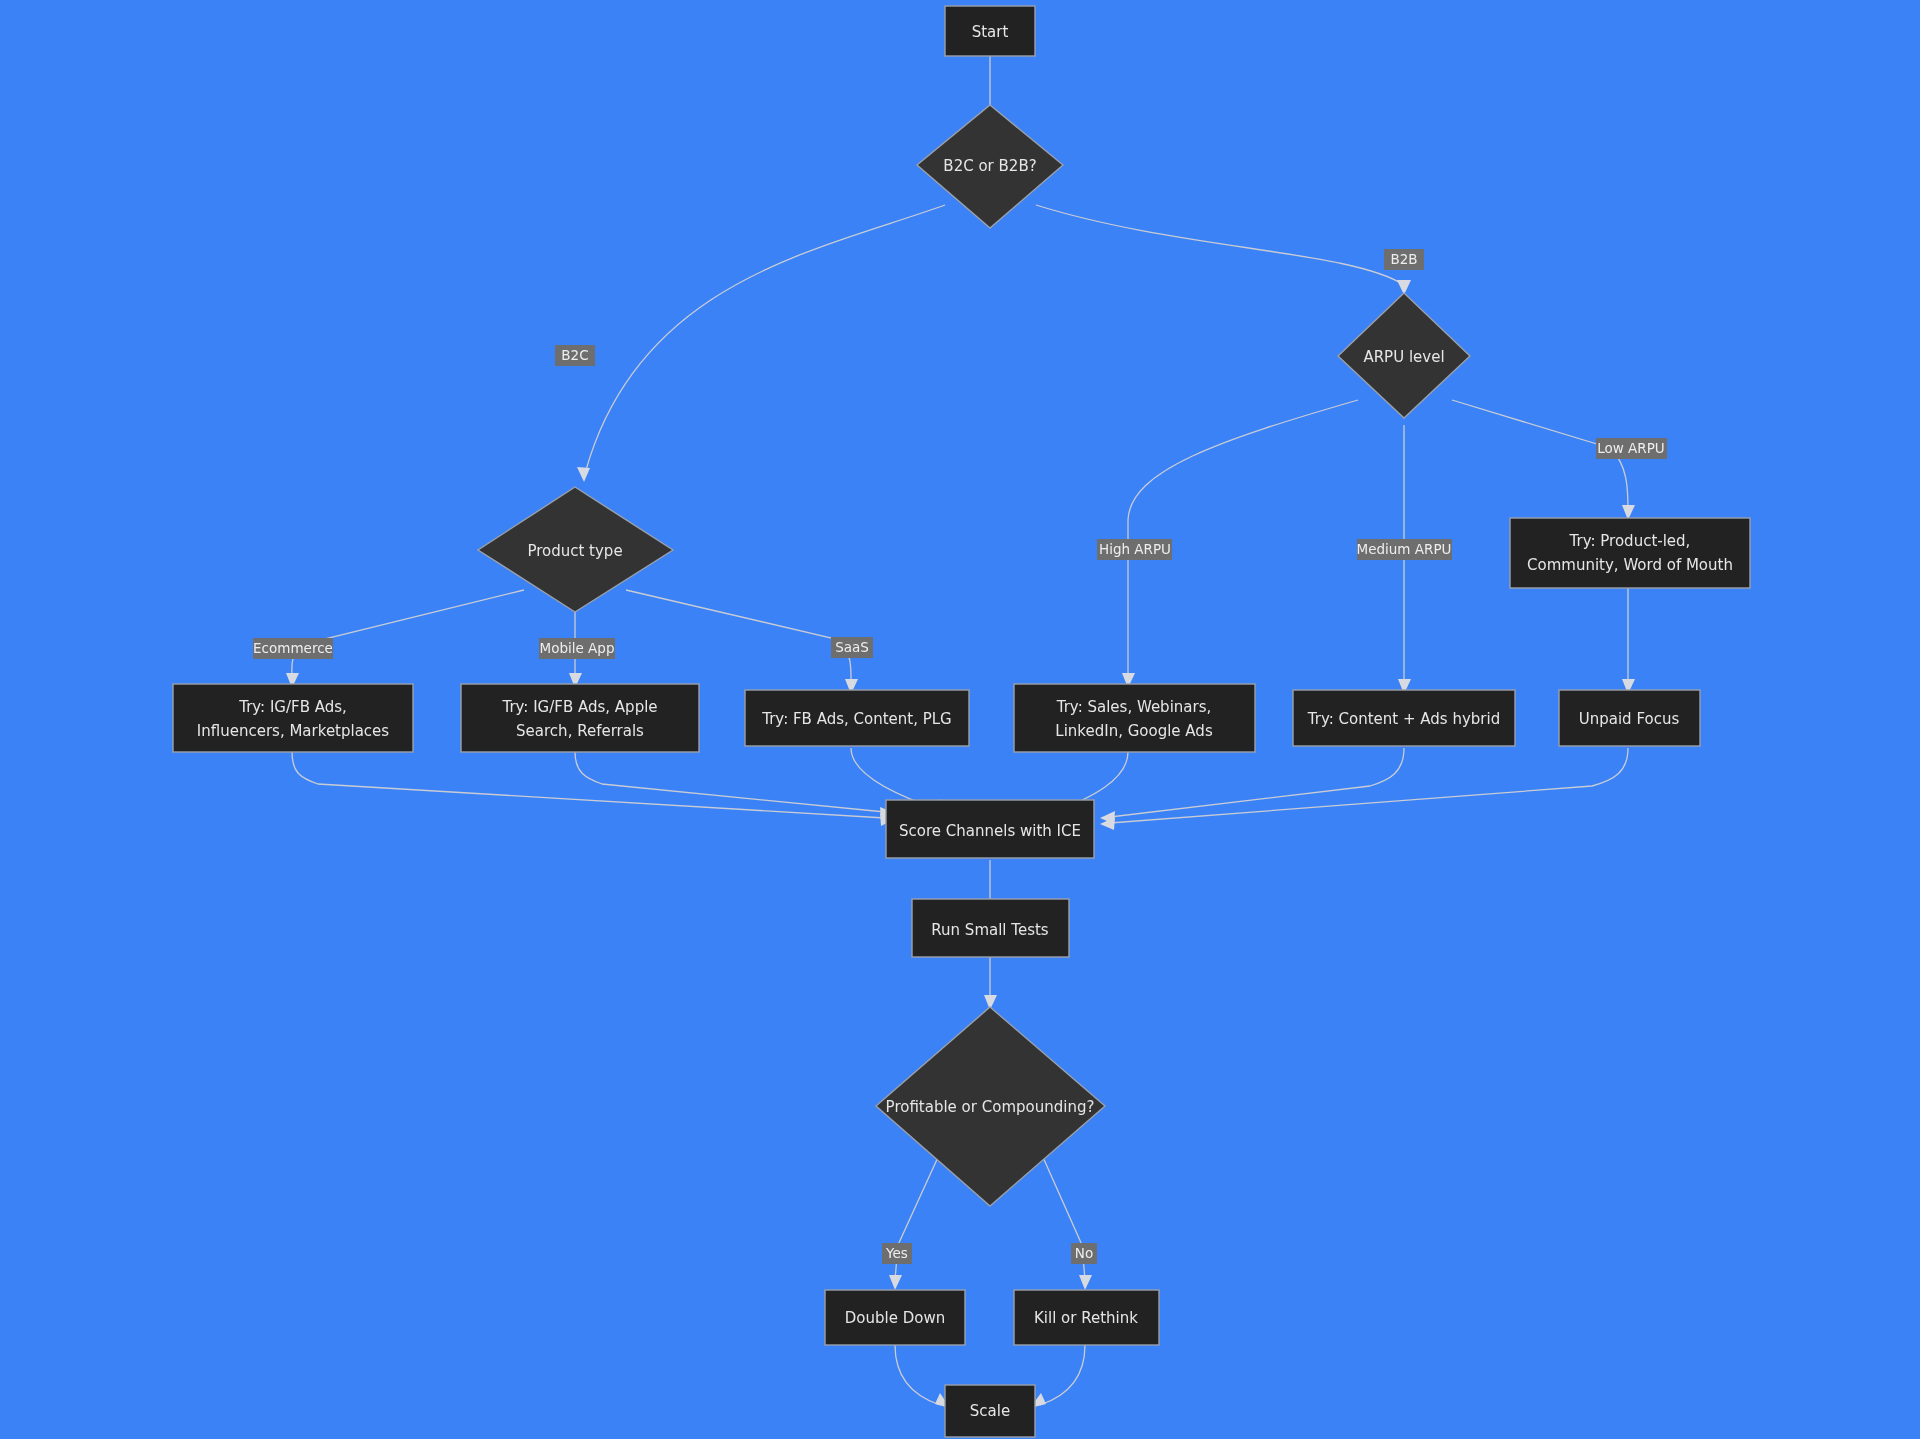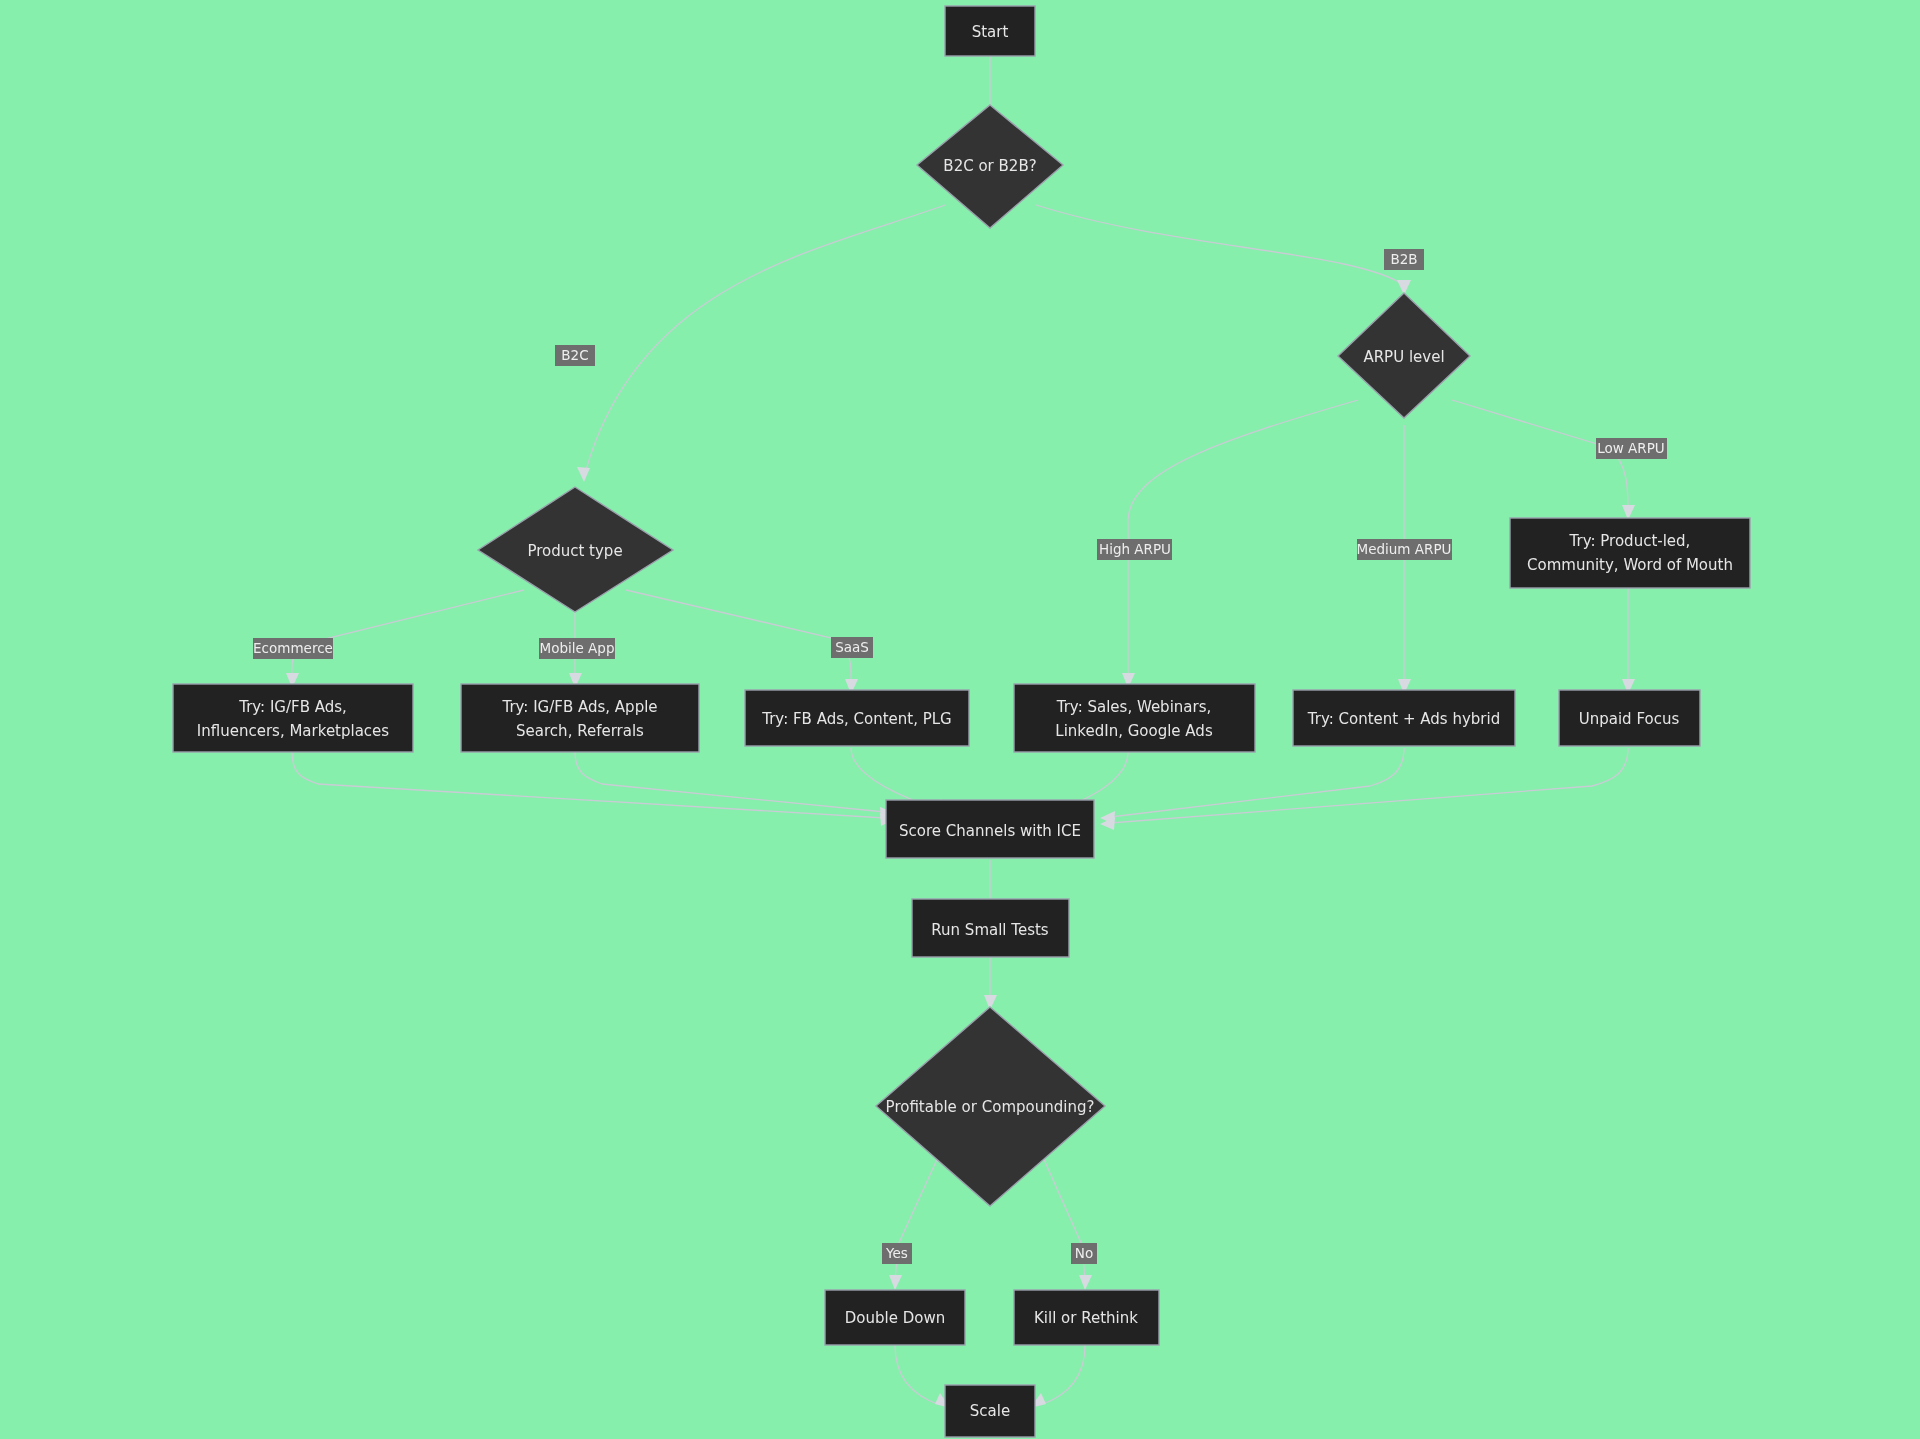--- a/index.html
+++ b/index.html
@@ -10,21 +10,21 @@
   body {
     width: 1920px;
     height: 1439px;
     overflow: hidden;
     font-family: "DejaVu Sans", sans-serif;
   }
   #diagram-root {
     position: relative;
     width: 1920px;
     height: 1439px;
-    background: #86efac;
+    background: #3b82f6;
   }
   svg#flow {
     position: absolute;
     top: 0; left: 0;
     width: 1920px;
     height: 1439px;
     display: block;
   }
   .node-rect {
     fill: #222222;

